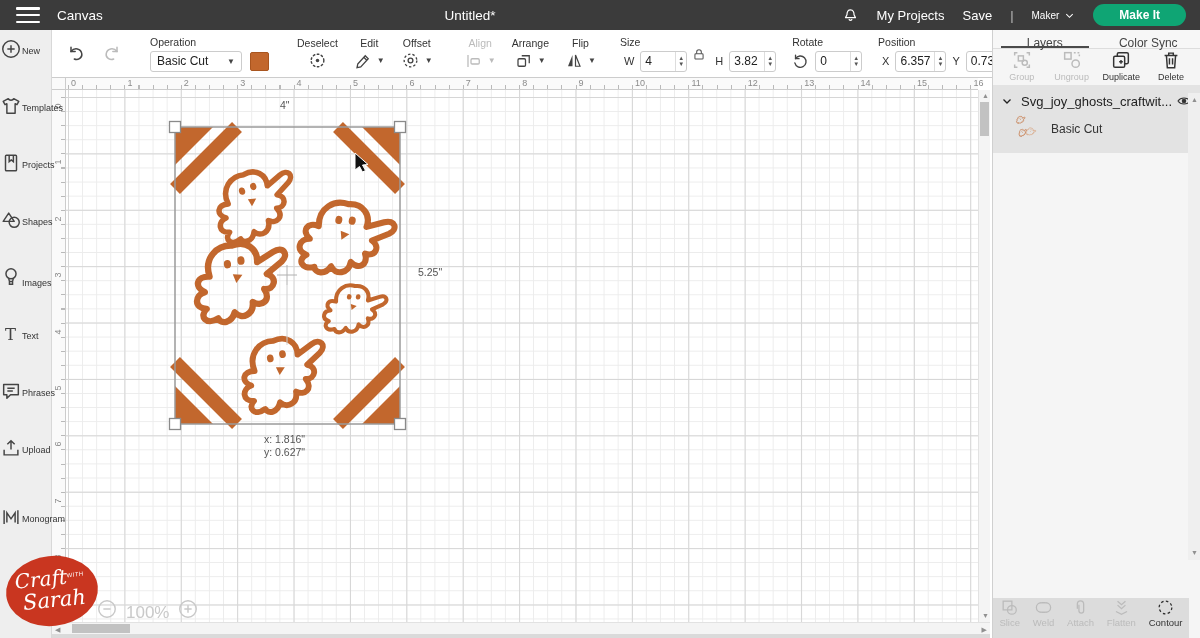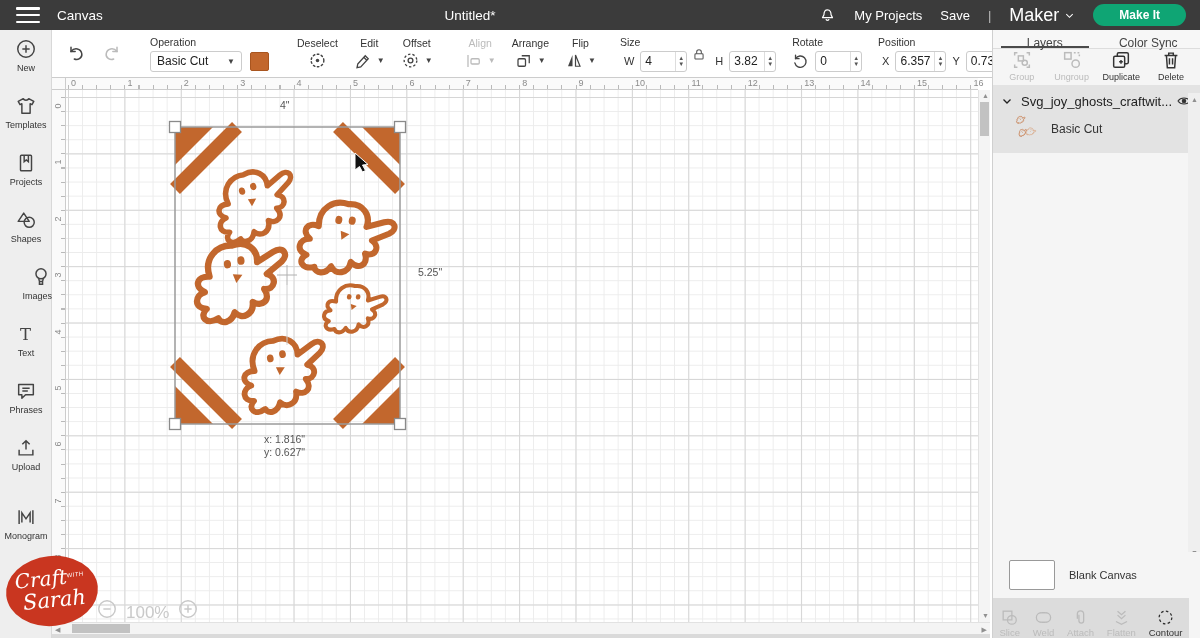--- a/index.html
+++ b/index.html
@@ -6,42 +6,42 @@
   html,body { width:1200px; height:638px; overflow:hidden; font-family:"Liberation Sans",sans-serif; background:#fff; }
   
   #topbar { position:absolute; left:0; top:0; width:1200px; height:30px; background:#3b3b3b; color:#fff; display:flex; align-items:center; z-index:50; }
   #hamburger { width:24px; height:16px; margin-left:16px; display:flex; flex-direction:column; justify-content:space-between; cursor:pointer; }
   #hamburger span { display:block; height:2.5px; background:#fff; border-radius:1px; }
   .tb-title { font-size:13.5px; margin-left:17px; font-weight:400; }
   #doc-title { position:absolute; left:400px; width:140px; text-align:center; font-size:13.5px; }
   #tb-right { position:absolute; right:0; top:0; height:30px; display:flex; align-items:center; gap:18px; padding-right:14px; }
   #tb-right .tb-link { font-size:13px; cursor:pointer; }
   #tb-sep { color:#bbb; font-size:13px; }
-  #machine { display:flex; align-items:center; gap:5px; cursor:pointer; font-size:18px; }
+  #machine { display:flex; align-items:center; gap:5px; cursor:pointer; font-size:10px; }
   #make-it { background:var(--green); color:#fff; font-size:12px; font-weight:bold; border:none; border-radius:12px; padding:4px 26px; cursor:pointer; }
   
   #toolbar { position:absolute; left:52px; top:30px; width:940px; height:48px; background:#fff; border-bottom:1px solid #ccc; display:flex; align-items:center; z-index:20; }
   .tsep { width:1px; height:36px; background:#ddd; margin:0 8px; }
   .tgroup { display:flex; flex-direction:column; align-items:flex-start; }
   .tlabel { font-size:10.5px; color:#333; margin-bottom:3px; }
   .ticonbtn { display:flex; flex-direction:column; align-items:center; cursor:pointer; margin:0 8px; }
   .ticonbtn .tlabel { margin-bottom:2px; }
   .iconrow { display:flex; align-items:center; gap:2px; height:20px; }
   .disabled, .disabled * { color:#bbb !important; stroke:#bbb !important; }
   .field { display:flex; align-items:center; border:1px solid #ccc; border-radius:3px; height:21px; background:#fff; }
   .field .fval { font-size:12px; color:#222; padding:0 4px; min-width:34px; }
   .stepper { display:flex; flex-direction:column; border-left:1px solid #ddd; height:100%; justify-content:center; padding:0 2px; cursor:pointer; }
   .stepper span { font-size:6px; line-height:6px; color:#555; }
   .flabel { font-size:11px; color:#333; margin:0 4px; }
   .dropdown { border:1px solid #ccc; border-radius:3px; height:21px; display:flex; align-items:center; justify-content:space-between; width:92px; padding:0 6px; font-size:12px; color:#222; cursor:pointer; background:#fff; }
   .caret { font-size:8px; color:#444; margin-left:3px; }
   #op-swatch { width:19px; height:19px; background:var(--orange); border:1px solid #a9551f; border-radius:2px; margin-left:6px; cursor:pointer; }
   
   #sidebar { position:absolute; left:0; top:30px; width:52px; height:608px; background:#eeeeee; border-right:1px solid #d8d8d8; z-index:30; }
-  .sb-item { position:absolute; left:0; width:52px; display:flex; flex-direction:column; align-items:center; cursor:pointer; color:#444; }
+  .sb-item { position:absolute; left:0; width:52px; display:flex; flex-direction:row; align-items:center; cursor:pointer; color:#444; }
   .sb-item .sb-label { font-size:9px; color:#333; margin-top:3px; }
   
   #ruler-corner { position:absolute; left:52px; top:78px; width:14px; height:12px; background:#fafafa; border-right:1px solid #ccc; border-bottom:1px solid #ccc; z-index:10;}
   #hruler { position:absolute; left:66px; top:78px; width:912px; height:12px; background:#fafafa; border-bottom:1px solid #ccc; z-index:10; }
   #hruler .ticks { position:absolute; left:0; bottom:0; width:100%; height:4px; background:repeating-linear-gradient(to right,#b9b9b9 0 1px,transparent 1px 14.1px); background-position-x:2px; }
   .hnum { position:absolute; top:0; font-size:9px; color:#8a8a8a; }
   #vruler { position:absolute; left:52px; top:90px; width:14px; height:532px; background:#fafafa; border-right:1px solid #ccc; z-index:10; }
   #vruler .ticks { position:absolute; top:0; right:0; width:4px; height:100%; background:repeating-linear-gradient(to bottom,#b9b9b9 0 1px,transparent 1px 14.1px); background-position-y:7px; }
   .vnum { position:absolute; left:1px; font-size:9px; color:#8a8a8a; transform:rotate(-90deg); transform-origin:center; width:10px; text-align:center; }
   #canvas { position:absolute; left:66px; top:90px; width:912px; height:532px; background:#fff;
@@ -80,21 +80,21 @@
   .ract.disabled .rlabel { color:#bbb; }
   #layerblock { background:#e3e3e3; padding:4px 0 8px 0; }
   #layerhead { display:flex; align-items:center; height:24px; padding:0 8px; cursor:pointer; }
   #layerhead .lname { font-size:13px; color:#222; margin-left:8px; flex:1; white-space:nowrap; overflow:hidden; }
   #sublayer { display:flex; align-items:center; height:32px; padding-left:22px; cursor:pointer; }
   #sublayer .slname { font-size:12px; color:#333; margin-left:10px; }
   #rscroll { position:absolute; right:0; top:63px; width:12px; bottom:78px; background:#efefef; }
   #blankrow { position:absolute; left:0; bottom:40px; width:208px; height:46px; display:flex; align-items:center; background:#f5f5f5; }
   #blankrow .swatch { width:46px; height:30px; background:#fff; border:1px solid #999; border-radius:2px; margin-left:16px; cursor:pointer; }
   #blankrow .bc-label { font-size:11px; color:#333; margin-left:14px; }
-  #rtools { position:absolute; left:0; bottom:0; width:196px; height:40px; background:#dcdcdc; display:flex; align-items:flex-end; justify-content:space-around; }
+  #rtools { position:absolute; left:0; bottom:0; width:196px; height:40px; background:#dcdcdc; display:flex; align-items:flex-start; justify-content:space-around; }
   .rtool { display:flex; flex-direction:column; align-items:center; cursor:pointer; }
   .rtool .rlabel { font-size:9.5px; margin-top:0px; color:#333; }
   .rtool.disabled .rlabel { color:#b0b0b0; }
   svg { display:block; }
 </style>
 </head>
 <body>
 
 <svg width="0" height="0" style="position:absolute">
   <defs>
@@ -561,24 +561,20 @@
             </g>
           </g>
       </svg>
       <span class="slname">Basic Cut</span>
     </div>
   </div>
   <div id="rscroll">
     <span class="scr-arrow" style="left:3px; top:2px;">▲</span>
     <span class="scr-arrow" style="left:3px; bottom:2px;">▼</span>
   </div>
-  <div id="blankrow">
-    <div class="swatch"></div>
-    <span class="bc-label">Blank Canvas</span>
-  </div>
   <div id="rtools">
       <div class="rtool disabled">
         <span>
           <svg width="19" height="19" viewBox="0 0 24 24" fill="none" stroke="#b5b5b5" stroke-width="1.6">
             <rect x="4" y="4" width="11" height="11"></rect>
             <circle cx="15" cy="15" r="5.5"></circle>
           </svg>
         </span>
         <span class="rlabel">Slice</span>
       </div>

